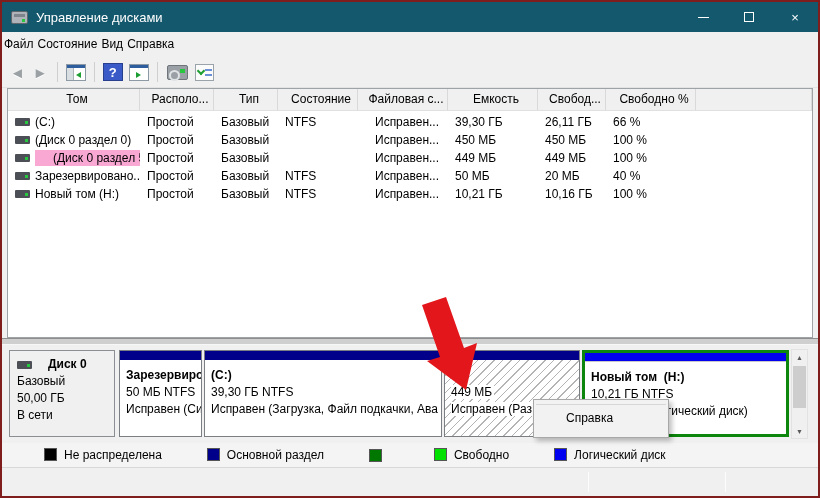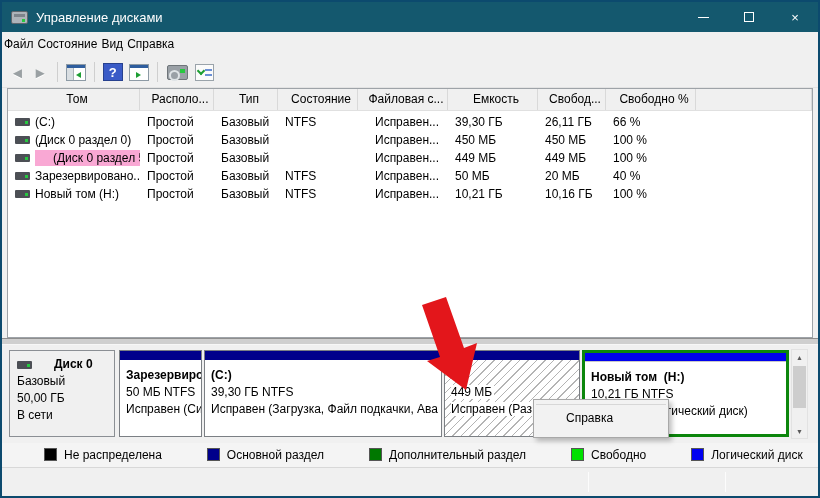--- a/index.html
+++ b/index.html
@@ -1,19 +1,19 @@
 <!DOCTYPE html>
 <html><head>
 <meta charset="utf-8">
 <style>
   * { margin:0; padding:0; box-sizing:border-box; }
   html,body { background:#cfd8dc; }
   body { font-family:"Liberation Sans","DejaVu Sans",sans-serif; font-size:12px; color:#000; }
 
-  .window { position:relative; width:820px; height:498px; border:2px solid #0c4a6e; background:#f0f0f0; overflow:hidden; }
+  .window { position:relative; width:820px; height:498px; border:2px solid #7f1d1d; background:#f0f0f0; overflow:hidden; }
 
   
   .titlebar { position:absolute; left:0; top:0; width:816px; height:30px; background:#14586e; display:flex; align-items:center; }
   .title-icon { width:17px; height:13px; margin-left:9px; background:#aeb4ba; border:1px solid #5f666c; border-radius:2px; position:relative; }
   .title-icon::before { content:""; position:absolute; left:2px; top:2px; right:2px; height:3px; background:#7d848b; }
   .title-icon::after { content:""; position:absolute; right:2px; top:7px; width:3px; height:3px; background:#27c840; }
   .title-text { color:#fff; font-size:13px; margin-left:8px; }
   .win-controls { position:absolute; right:0; top:0; height:30px; display:flex; }
   .win-btn { width:46px; height:30px; display:flex; align-items:center; justify-content:center; color:#fff; font-size:13px; }
   .glyph-min { width:11px; border-bottom:1px solid #fff; height:1px; }
@@ -53,21 +53,21 @@
   .vol-icon { width:15px; height:8px; background:#4c4f55; border-radius:1px; position:relative; flex:0 0 auto; }
   .vol-icon::after { content:""; position:absolute; right:2px; top:3px; width:3px; height:3px; background:#27c840; }
   .hl { background:#f9a8d4; padding:1px 18px; }
 
   
   .splitter { position:absolute; left:0; top:336px; width:816px; height:7px; background:#cfcfcf; border-top:1px solid #8e8e8e; border-bottom:1px solid #f7f7f7; }
 
   
   .disk-pane { position:absolute; left:0; top:343px; width:816px; height:98px; background:#f0f0f0; }
   .disk-info { position:absolute; left:7px; top:5px; width:106px; height:87px; border:1px solid #8b8f94; background:#f0f0f0; padding:5px 0 0 7px; line-height:17px; }
-  .disk-name { display:flex; align-items:center; gap:22px; font-weight:bold; }
+  .disk-name { display:flex; align-items:center; gap:16px; font-weight:bold; }
   .part-cell { position:absolute; top:5px; height:87px; border:1px solid #7b7f84; background:#fff; overflow:hidden; }
   .band { height:9px; }
   .part-text { padding:7px 0 0 6px; line-height:17px; white-space:nowrap; overflow:hidden; }
   .part-name { font-weight:bold; }
   .hatch { background:repeating-linear-gradient(135deg,#ffffff 0 5px,#b4b4b4 5px 6px); }
   .hatch .part-text span { background:#fff; padding:0 2px 0 0; }
   .logical-box { position:absolute; top:5px; height:87px; border:3px solid #0c860c; background:#fff; overflow:hidden; }
   .logical-box .band { border-bottom:1px solid #c9c9c9; }
 
   
@@ -281,21 +281,20 @@
     <div class="leg-item">
       <span class="leg-swatch" style="background: rgb(0, 0, 0);"></span>
       <span>Не распределена</span>
     </div>
     <div class="leg-item">
       <span class="leg-swatch" style="background: rgb(0, 0, 139);"></span>
       <span>Основной раздел</span>
     </div>
     <div class="leg-item">
       <span class="leg-swatch" style="background: rgb(0, 120, 0);"></span>
-      <span>Дополнительный раздел</span>
     </div>
     <div class="leg-item">
       <span class="leg-swatch" style="background: rgb(0, 225, 0);"></span>
       <span>Свободно</span>
     </div>
     <div class="leg-item">
       <span class="leg-swatch" style="background: rgb(0, 0, 240);"></span>
       <span>Логический диск</span>
     </div>
   </div>

